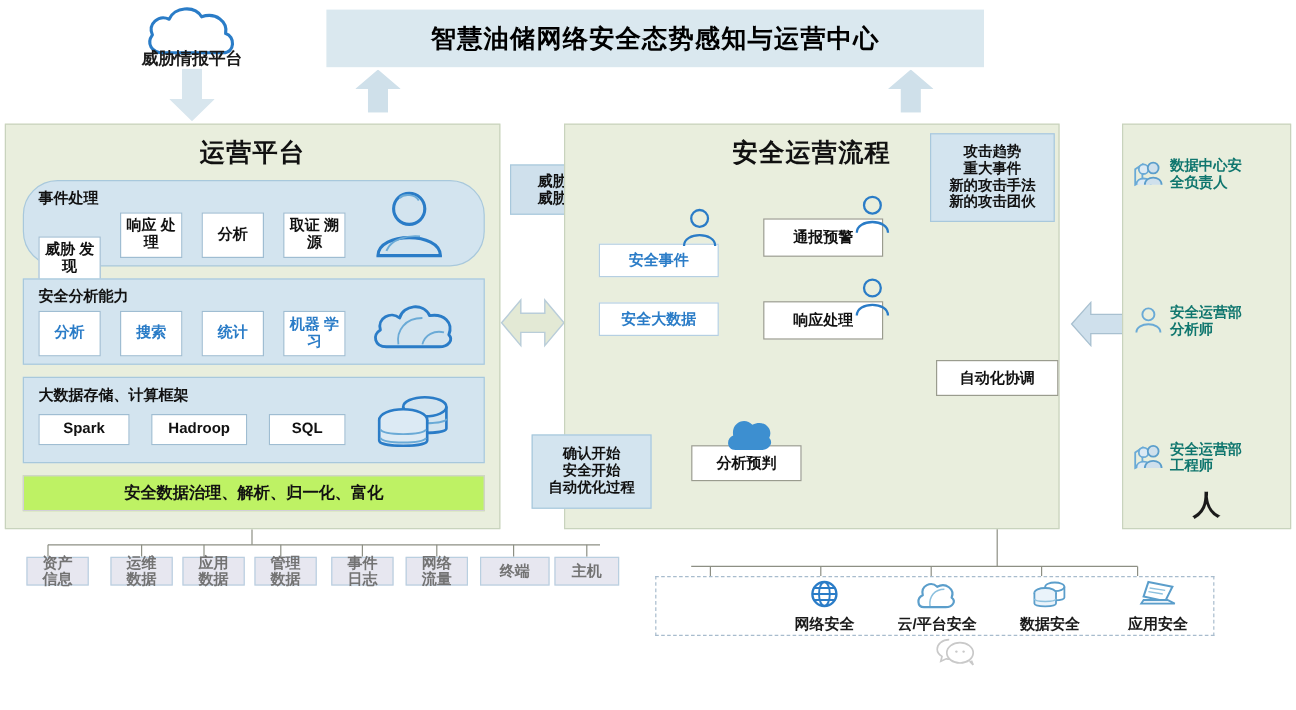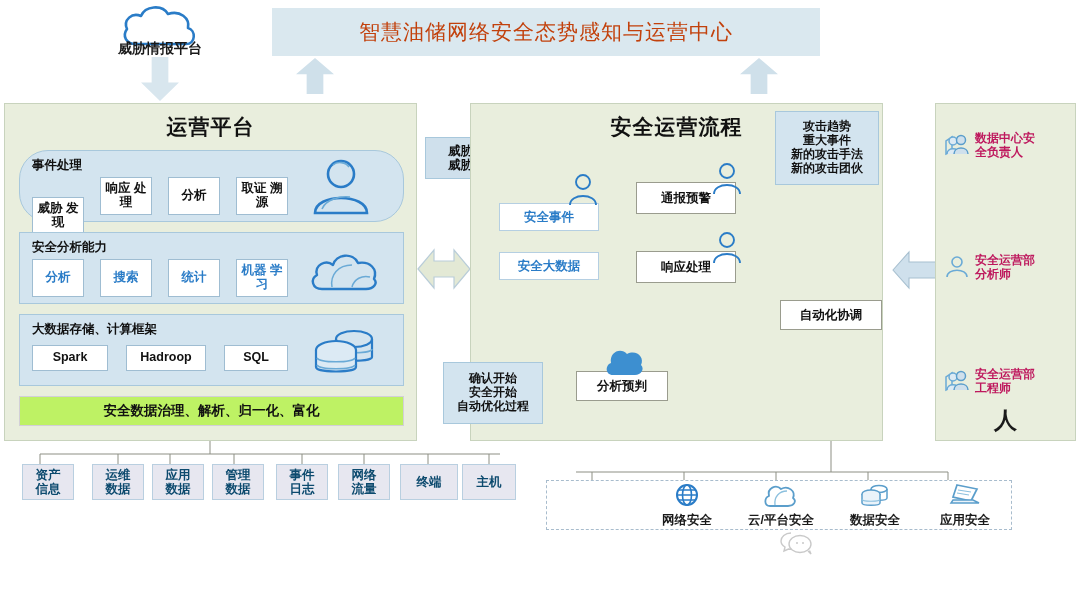--- a/index.html
+++ b/index.html
@@ -12,21 +12,21 @@
   }
   .abs{ position:absolute; }
 
   
   #title-banner{
     left:272px; top:8px; width:548px; height:48px;
     background:#dae8ef;
     display:flex; align-items:center; justify-content:center;
   }
   #title-banner .t{
-    font-size:21px; font-weight:normal; letter-spacing:1px; color:#c2410c;text-align:right;
+    font-size:21px; font-weight:bold; letter-spacing:1px; color:#000000;text-align:right;
   }
 
   
   #ti-wrap{ left:100px; top:2px; width:120px; height:56px; }
   #ti-label{ left:95px; top:40px; width:130px; text-align:center;
              font-size:14px; font-weight:bold; }
 
   
   .up-arrow{
     width:38px; height:36px; background:#cfe0ea;
@@ -78,22 +78,22 @@
   }
 
   
   .icon-box{ position:absolute; }
 
   
   .src{
     position:absolute; background:#e7e7f0; border:1px solid #b9cfe0;
     display:flex; align-items:center; justify-content:center;
     text-align:right; line-height:1.12;
-    font-size:12.5px; font-weight:bold; color:#0c4a6e;
-    height:36px; top:464px;
+    font-size:12.5px; font-weight:bold; color:#737373;
+    height:24px; top:464px;
   }
 
   
   .flowbox{
     position:absolute; background:#ffffff;
     display:flex; align-items:center; justify-content:center;
     text-align:center; line-height:1.15;
     font-size:12.5px; font-weight:bold;
   }
   .fb-blue{ border:1px solid #b5cfe2; color:#2a7cc7; }
@@ -103,21 +103,21 @@
   }
   .fb-lblue{
     background:#cfe0ec; border:1px solid #a8c8dc; color:#111;
   }
 
   
   .role{
     position:absolute; left:8px; width:128px; height:42px;
     display:flex; align-items:center; gap:5px;
   }
-  .role .rt{ font-size:12px; font-weight:bold; line-height:1.2; color:#be185d; }
+  .role .rt{ font-size:12px; font-weight:bold; line-height:1.2; color:#0f766e; }
   #right-ren{
     position:absolute; left:0; right:0; bottom:4px;
     text-align:center; font-size:23px; font-weight:bold;
   }
 
   
   #domains{
     position:absolute; left:546px; top:480px; width:466px; height:50px;
     border:1px dashed #a8bccd;
   }

